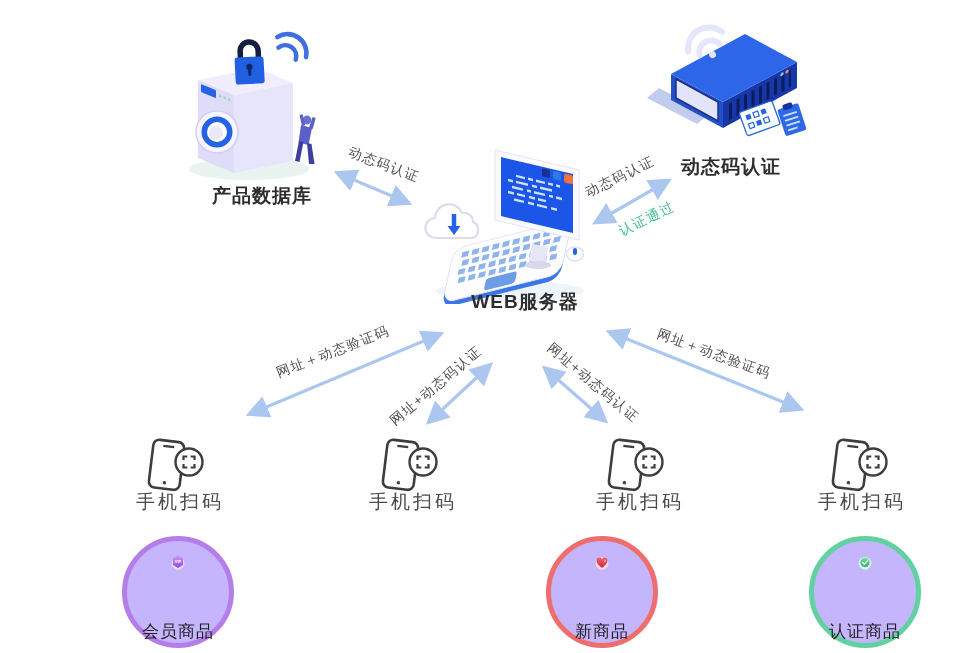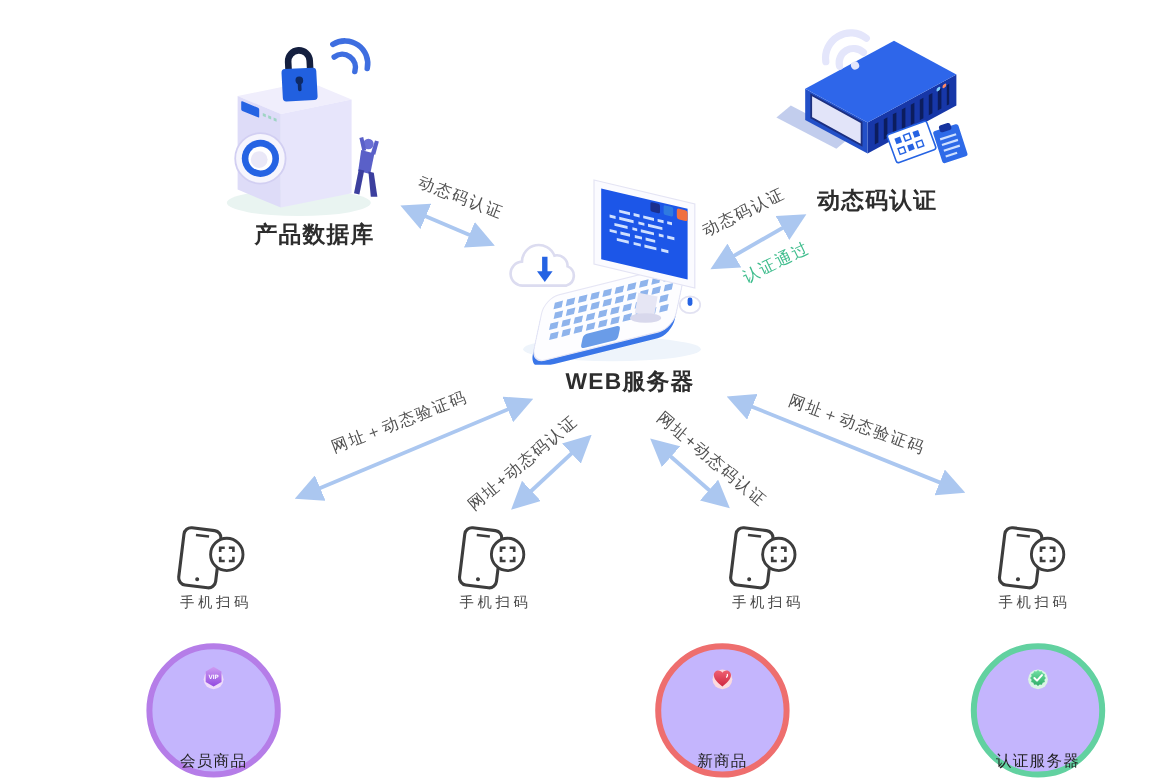--- a/index.html
+++ b/index.html
@@ -11,30 +11,30 @@
   .node-label{
     position:absolute;transform:translate(-50%,-50%);
     font-weight:700;font-size:19px;color:#2d2d2d;white-space:nowrap;letter-spacing:1px;
   }
   .link-label{
     position:absolute;transform-origin:center;white-space:nowrap;
     font-size:13.5px;color:#4f4f4f;letter-spacing:1.5px;
   }
   .phone-label{
     position:absolute;transform:translate(-50%,-50%);
-    font-size:12px;color:#4a4a4a;letter-spacing:3px;white-space:nowrap;
+    font-size:19px;color:#4a4a4a;letter-spacing:3px;white-space:nowrap;
   }
   .product-circle{
     position:absolute;width:112px;height:112px;border-radius:50%;
     border:5px solid #ccc;background:#c4b5fd;box-sizing:border-box;
     display:flex;flex-direction:column;align-items:center;padding-top:13px;gap:48px;
   }
   .product-label{
     margin-top:1px;font-family:Liberation Serif, serif;
-    font-size:13px;color:#1f1f1f;letter-spacing:1px;white-space:nowrap;
+    font-size:17px;color:#1f1f1f;letter-spacing:1px;white-space:nowrap;
   }
 </style>
 </head>
 <body>
 
 <div class="canvas">
 
   <svg class="abs" style="left:0;top:0" width="962" height="653" viewBox="0 0 962 653">
     <defs>
       <marker id="arw" viewBox="0 0 10 10" refX="7" refY="5" markerWidth="7.2" markerHeight="7.2" orient="auto-start-reverse">
@@ -174,21 +174,21 @@
       <ellipse cx="151" cy="110" rx="8.5" ry="7" fill="#ffffff" stroke="#e2e2f2" stroke-width="1.5"></ellipse>
       <rect x="149" y="104" width="4" height="7" rx="2" fill="#2563e3"></rect>
     </g>
 
     <g>
       <path d="M12,94 a10,10 0 0 1 -1,-20 a14,14 0 0 1 27,-5 a9,9 0 0 1 11,9 a8.5,8.5 0 0 1 -1,16 z" fill="#ffffff" stroke="#dcdcf0" stroke-width="2.2"></path>
       <line x1="30" y1="70" x2="30" y2="83" stroke="#2563e3" stroke-width="4.5"></line>
       <polygon points="23.5,82 36.5,82 30,91" fill="#2563e3"></polygon>
     </g>
   </svg>
-  <div class="node-label" style="left:525px;top:318px">WEB服务器</div>
+  <div class="node-label" style="left:525px;top:302px">WEB服务器</div>
 
   <div class="link-label" style="left:384px;top:165px;transform:translate(-50%,-50%) rotate(21deg)">动态码认证</div>
   <div class="link-label" style="left:620px;top:177px;transform:translate(-50%,-50%) rotate(-26deg)">动态码认证</div>
   <div class="link-label" style="left: 647px; top: 219px; transform: translate(-50%, -50%) rotate(-26deg); color: rgb(63, 189, 141);">认证通过</div>
   <div class="link-label" style="left:333px;top:352px;transform:translate(-50%,-50%) rotate(-21deg)">网址＋动态验证码</div>
   <div class="link-label" style="left:436px;top:386px;transform:translate(-50%,-50%) rotate(-40deg)">网址+动态码认证</div>
   <div class="link-label" style="left:593px;top:383px;transform:translate(-50%,-50%) rotate(40deg)">网址+动态码认证</div>
   <div class="link-label" style="left:714px;top:354px;transform:translate(-50%,-50%) rotate(20deg)">网址＋动态验证码</div>
 
   <svg class="abs" style="left:146px;top:437px" width="60" height="58" viewBox="0 0 60 58">
@@ -291,16 +291,16 @@
       <defs>
         <linearGradient id="g-chk" x1="0" y1="0" x2="0" y2="1">
           <stop offset="0" stop-color="#72e0a4"></stop>
             <stop offset="1" stop-color="#2fae68"></stop>
         </linearGradient>
       </defs>
       <circle cx="20" cy="22" r="15" fill="#d9f4e5"></circle>
       <polygon fill="url(#g-chk)" points="32,20 29.66,22.59 30.39,26 27.07,27.07 26,30.39 22.59,29.66 20,32 17.41,29.66 14,30.39 12.93,27.07 9.61,26 10.34,22.59 8,20 10.34,17.41 9.61,14 12.93,12.93 14,9.61 17.41,10.34 20,8 22.59,10.34 26,9.61 27.07,12.93 30.39,14 29.66,17.41"></polygon>
       <path d="M14.5,20 L18.5,24 L26,15.5" stroke="#ffffff" stroke-width="3" fill="none" stroke-linecap="round" stroke-linejoin="round"></path>
     </svg>
-    <div class="product-label">认证服务器</div>
+    <div class="product-label">认证商品</div>
   </div>
 
 </div>
 
 </body></html>

